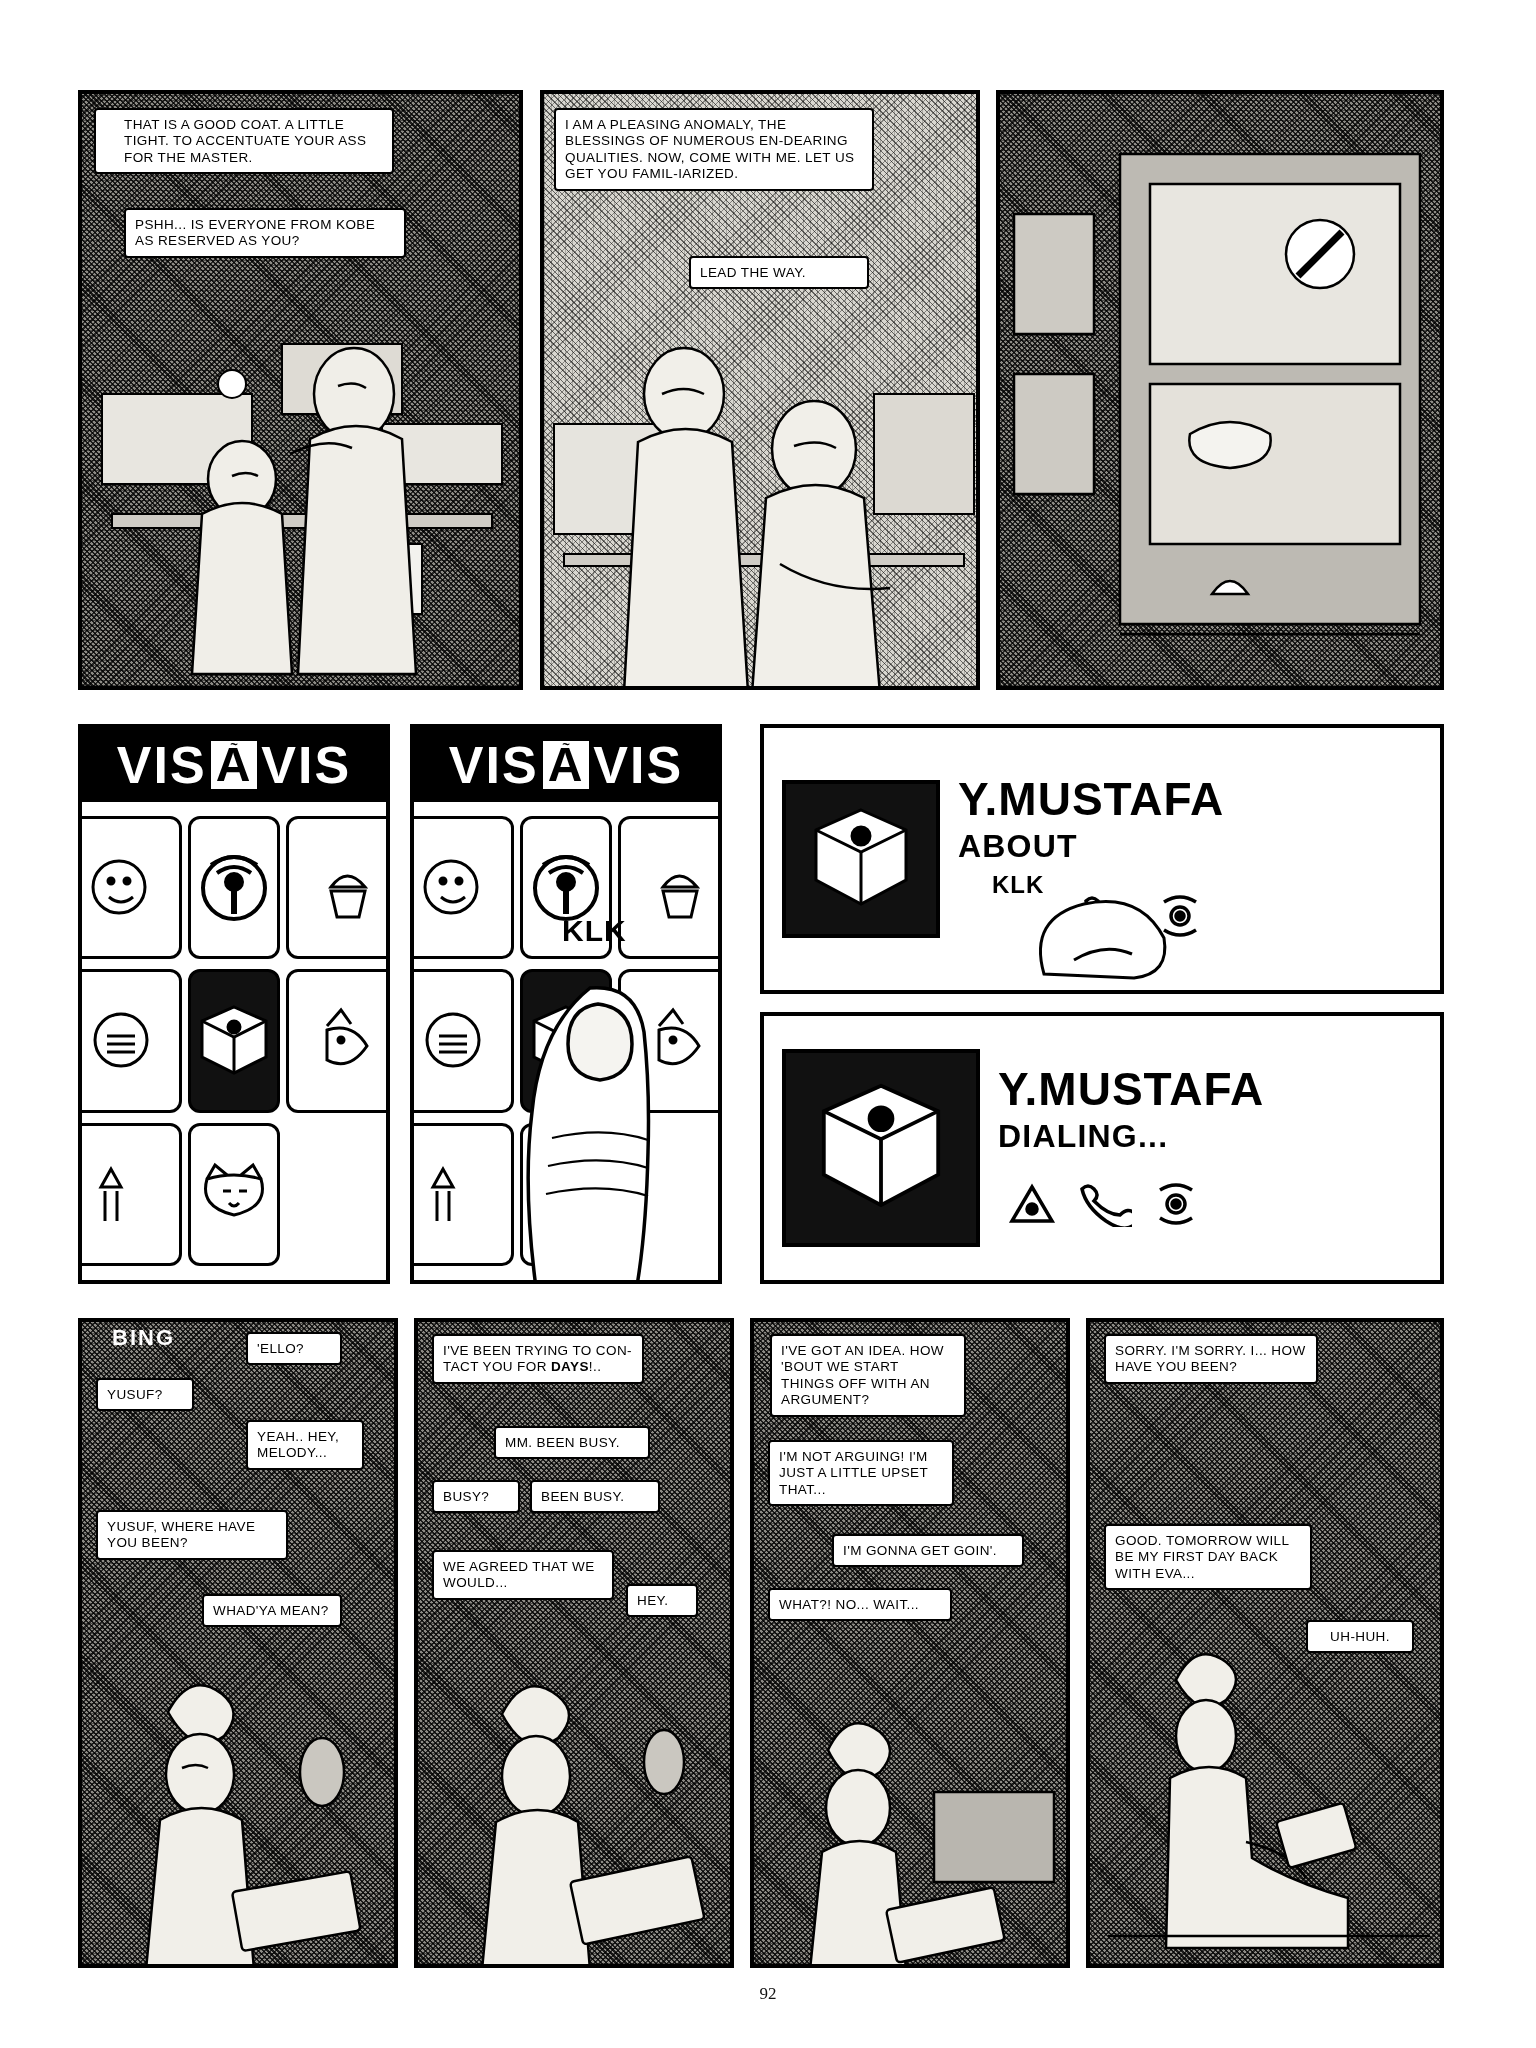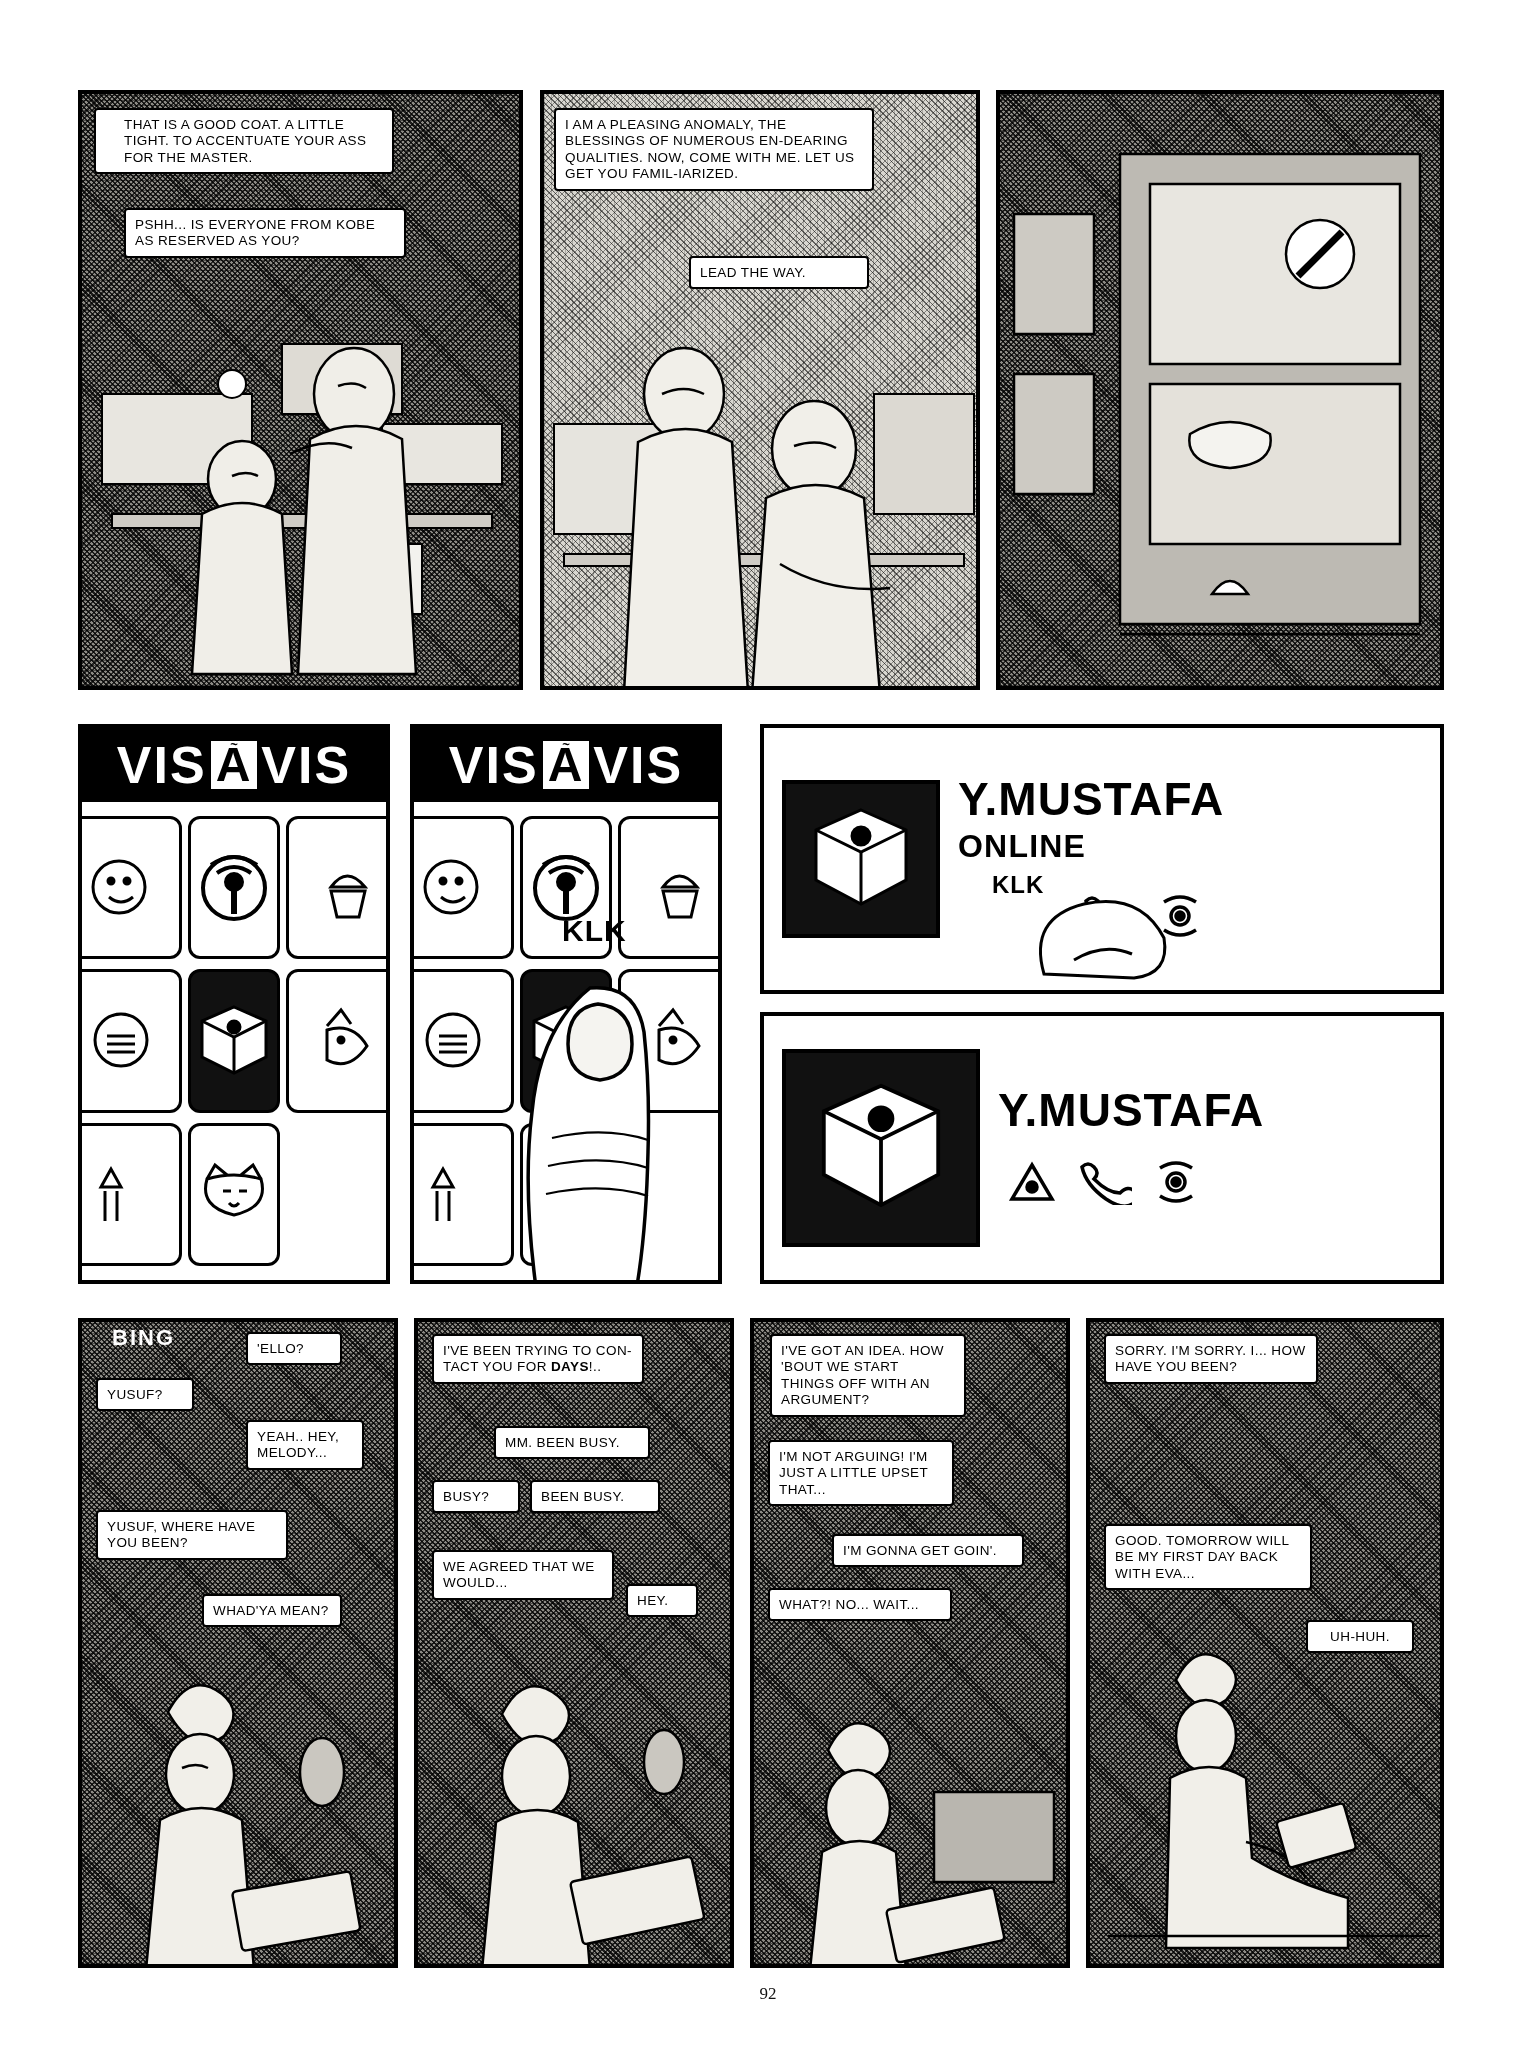--- a/index.html
+++ b/index.html
@@ -482,21 +482,21 @@
             <g stroke="#000" stroke-width="3" fill="#fff">
           <path d="M59 10 L104 30 L104 80 L59 104 L14 80 L14 30 Z"></path>
           <path d="M14 30 L59 52 L104 30" fill="none"></path>
               <path d="M59 52 L59 104" fill="none"></path>
           <circle cx="59" cy="36" r="9" fill="#000"></circle>
             </g>
           </svg>
       </div>
       <div class="contact-text">
         <div class="contact-name">Y.MUSTAFA</div>
-        <div class="contact-status">ONLINE</div>
+        <div class="contact-status">ABOUT</div>
         <div class="contact-sub">KLK</div>
         <div class="contact-actions" style="margin-left:120px; margin-top:-6px;">
           <span>
             <svg width="58" height="46" viewBox="0 0 58 46">
                 <g fill="none" stroke="#000" stroke-width="3.5">
               <path d="M8 8 q6 -6 12 0 q6 6 0 12 q14 14 26 14 q8 -8 14 -2 q6 6 0 12 q-10 8 -28 -4 q-20 -14 -24 -32 z"></path>
             </g>
               </svg>
           </span>
           <span>
@@ -528,20 +528,21 @@
             <g stroke="#000" stroke-width="3" fill="#fff">
           <path d="M59 10 L104 30 L104 80 L59 104 L14 80 L14 30 Z"></path>
           <path d="M14 30 L59 52 L104 30" fill="none"></path>
               <path d="M59 52 L59 104" fill="none"></path>
           <circle cx="59" cy="36" r="9" fill="#000"></circle>
             </g>
           </svg>
       </div>
       <div class="contact-text">
         <div class="contact-name">Y.MUSTAFA</div>
+        <div class="contact-status">DIALING...</div>
         <div class="contact-actions" style="margin-left:8px; margin-top:26px;">
           <span>
             <svg width="52" height="46" viewBox="0 0 52 46">
                 <g fill="none" stroke="#000" stroke-width="3.5">
               <path d="M26 6 L46 40 L6 40 Z"></path>
                   <circle cx="26" cy="28" r="5" fill="#000"></circle>
                 </g>
               </svg>
           </span>
           <span>

